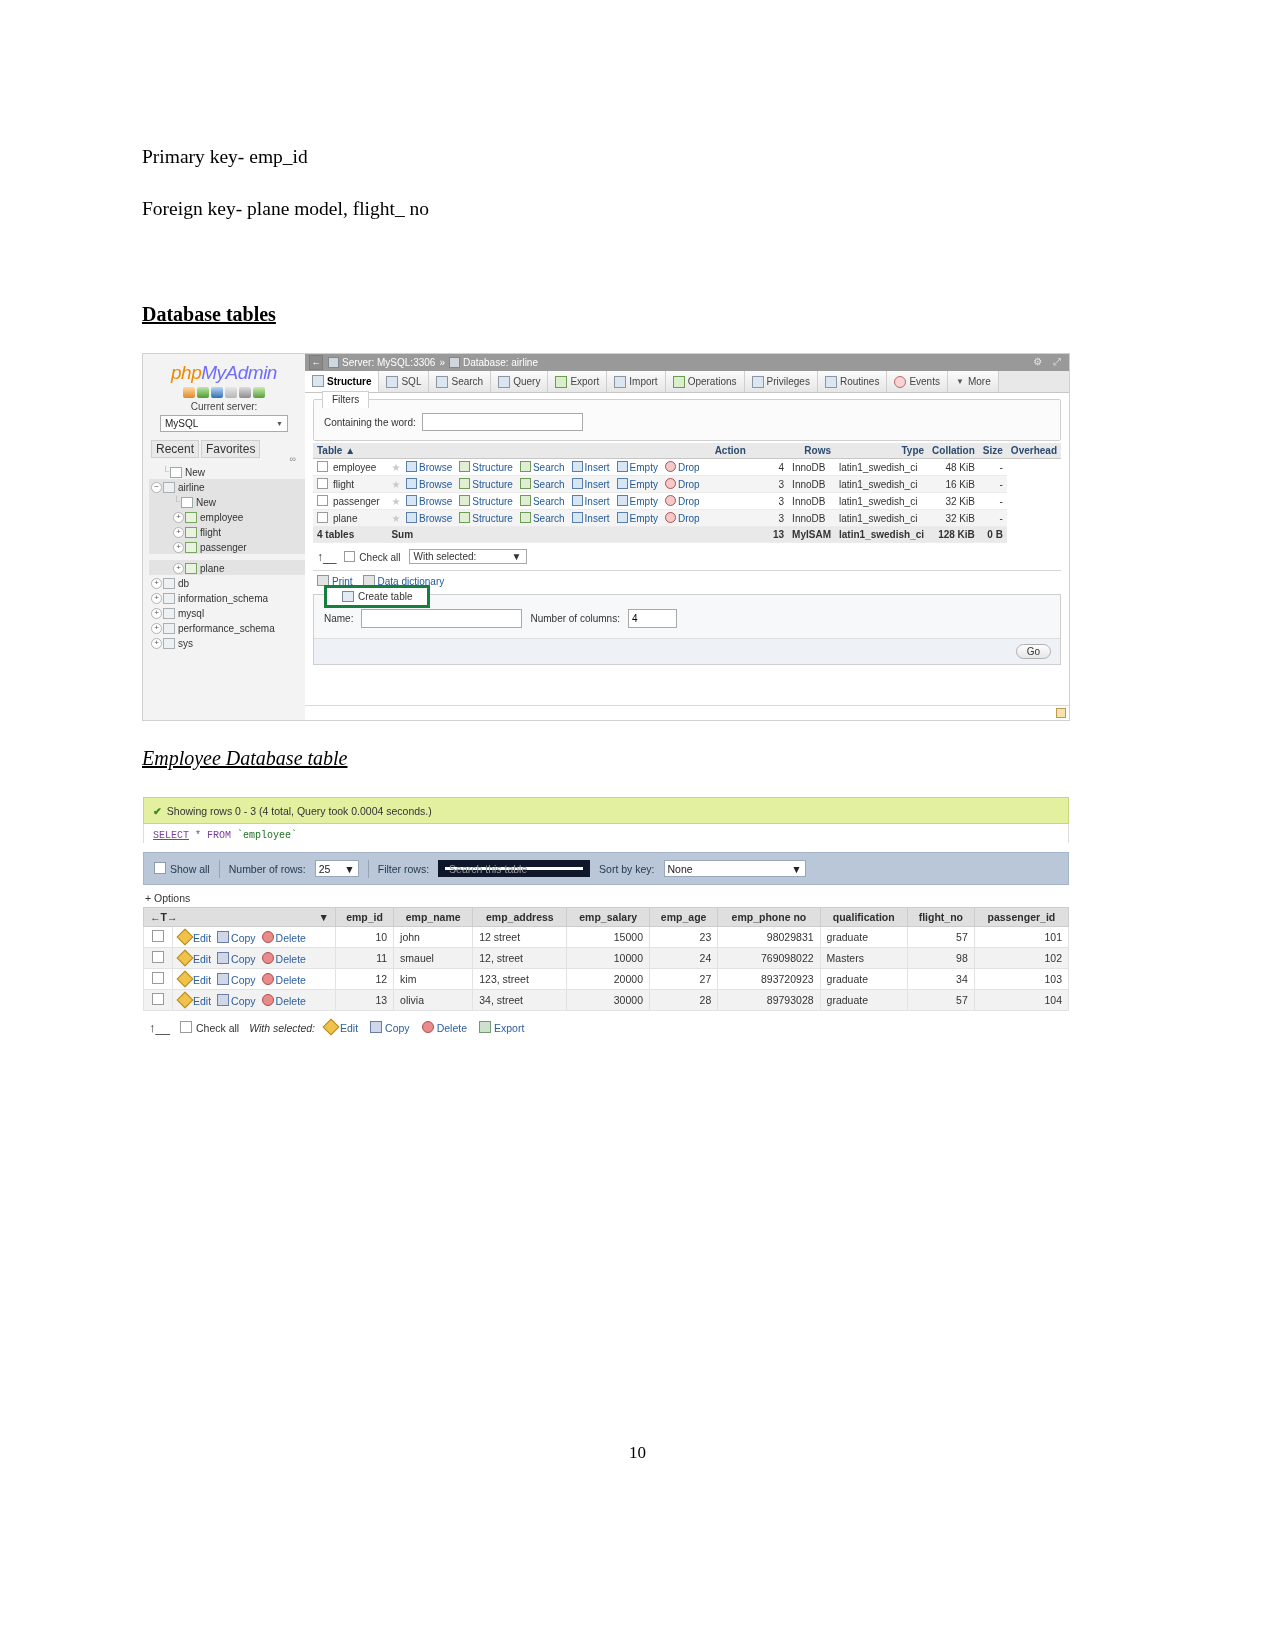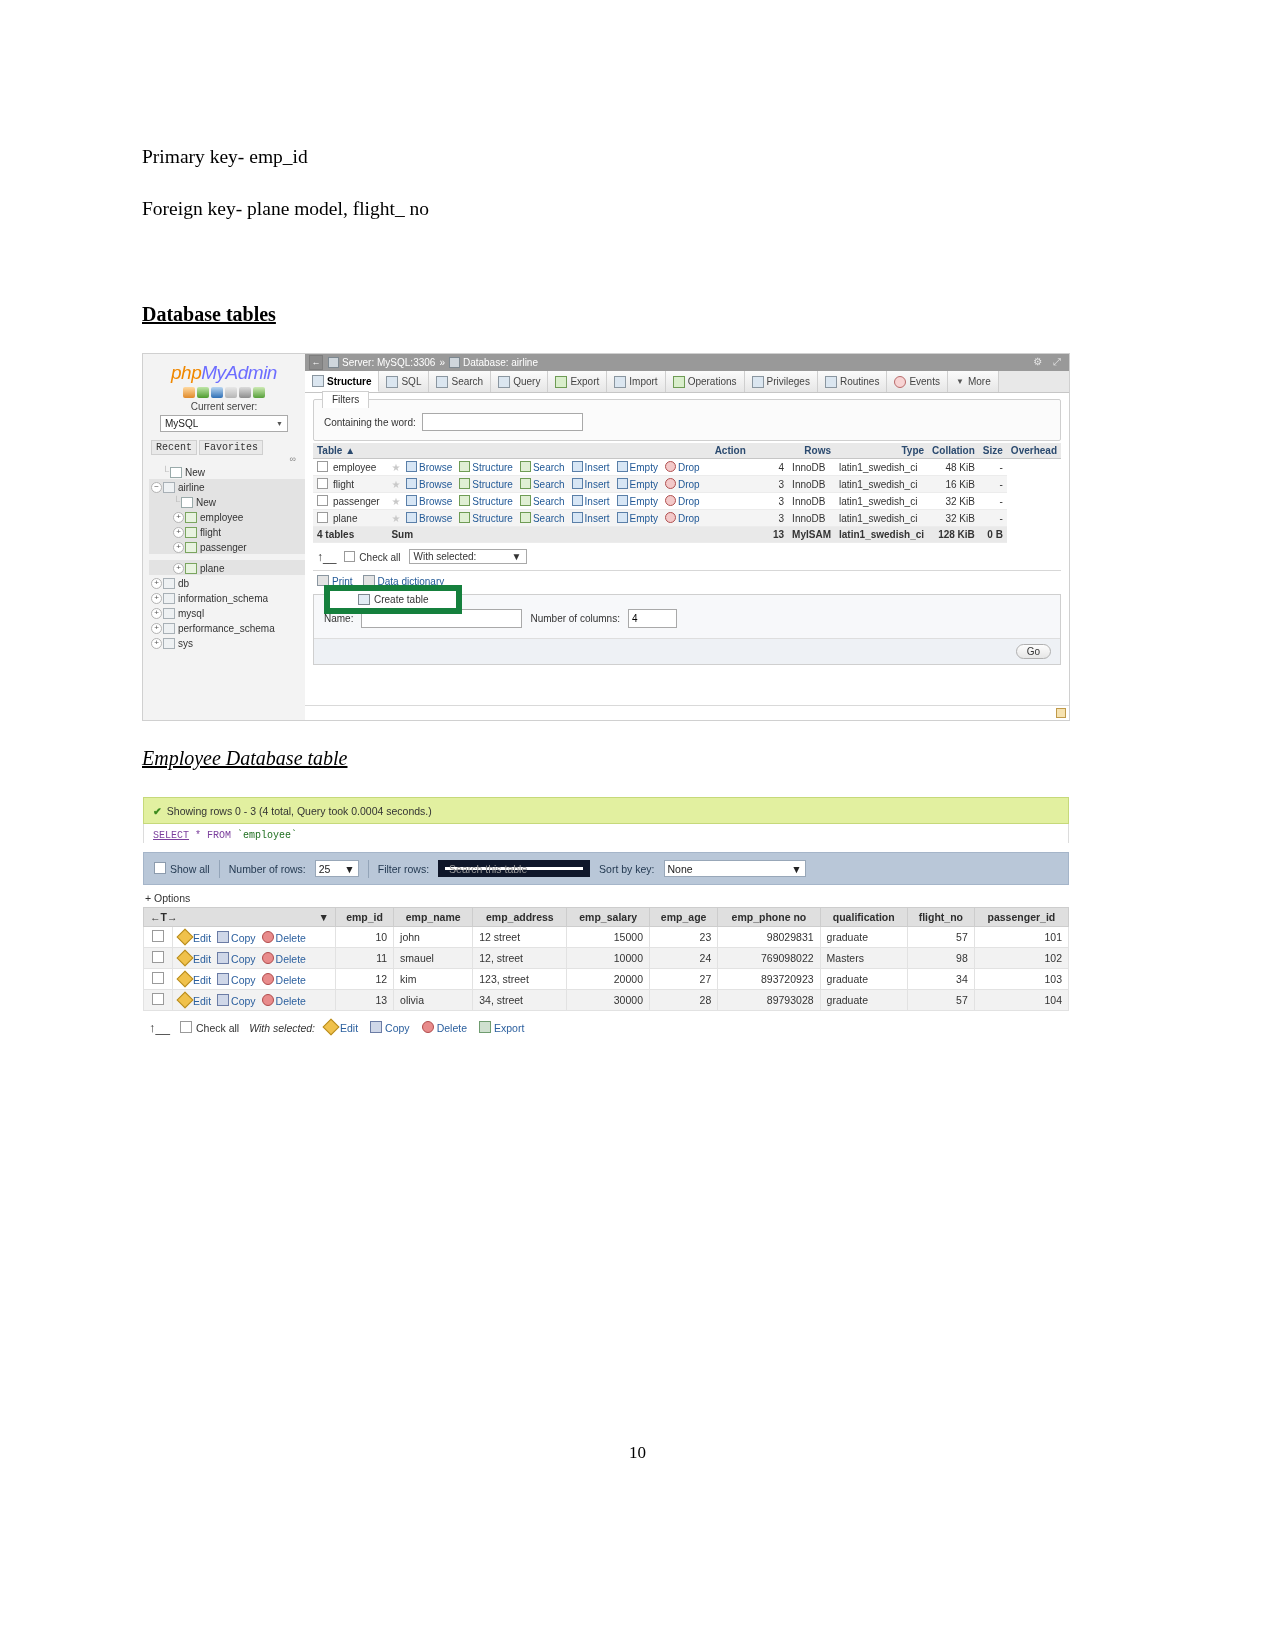--- a/index.html
+++ b/index.html
@@ -34,21 +34,21 @@
   .ic-home{background:linear-gradient(#ffd9a0,#e08a2a);}
   .ic-exit{background:linear-gradient(#bfe6a8,#4d9c2e);}
   .ic-doc{background:linear-gradient(#b9d7f2,#2f6fb5);border-radius:50%;}
   .ic-info{background:linear-gradient(#e8e8e8,#b5b5b5);}
   .ic-cog{background:linear-gradient(#dcdcdc,#8d8d8d);border-radius:50%;}
   .ic-refresh{background:linear-gradient(#cdeab4,#57a03a);border-radius:50%;}
   .pma-curserver{text-align:center;font-size:10px;color:#444;margin-top:3px;}
   .pma-select{margin:3px auto 0;width:128px;height:17px;border:1px solid #aaa;background:#fff;
       font-size:10px;color:#222;display:flex;align-items:center;padding:0 4px;box-sizing:border-box;justify-content:space-between;}
   .pma-select .caret{font-size:7px;color:#555;}
-  .pma-recentfav{margin:8px 0 12px 8px;font-size:10px;font-family:Liberation Mono, monospace;}
+  .pma-recentfav{margin:8px 0 12px 8px;font-size:12px;}
   .pma-recentfav span{display:inline-block;padding:1px 4px;border:1px solid #cfcfcf;background:#e9e9e9;color:#333;margin-right:2px;}
   .pma-linkicon{position:absolute;right:9px;top:100px;font-size:9px;color:#888;}
   .pma-tree{position:absolute;left:6px;top:110px;width:156px;font-size:10px;color:#333;}
   .tnode{height:15px;line-height:15px;white-space:nowrap;padding-left:2px;}
   .tnode .pm{display:inline-block;width:9px;height:9px;line-height:8px;text-align:center;border:1px solid #b3b3b3;
      background:#fff;color:#555;font-size:8px;border-radius:50%;margin-right:1px;vertical-align:middle;}
   .tnode .bar{display:inline-block;width:8px;color:#bbb;}
   .tnode .tico{display:inline-block;width:10px;height:9px;margin-right:3px;vertical-align:middle;border:1px solid #9aa;background:#e6ecf2;}
   .tnode .tico.db{background:#eef1f3;border-color:#a8b0b6;}
   .tnode .tico.tbl{background:#e8f3e0;border-color:#7aa55f;}
@@ -91,21 +91,21 @@
   .act a{color:#235a97;text-decoration:none;margin-right:7px;}
   .star{color:#c9c9c9;}
   .sumrow td{font-weight:bold;color:#222;background:#e9e9e9;border-top:1px solid #c6c6c6;}
   .withsel{display:flex;align-items:center;gap:8px;font-size:10px;color:#333;margin-top:6px;padding-left:4px;}
   .withsel .arrow{font-size:12px;color:#333;}
   .ws-select{width:118px;height:15px;border:1px solid #a9a9a9;background:#fff;display:flex;align-items:center;justify-content:space-between;padding:0 4px;box-sizing:border-box;font-size:10px;}
   .hr-line{border-top:1px solid #d7d7d7;margin:6px 0 4px;}
   .printrow{display:flex;gap:10px;font-size:10px;color:#235a97;padding-left:4px;}
   .printrow .mi{display:inline-block;width:10px;height:9px;margin-right:3px;vertical-align:-1px;border:1px solid #8a96a0;background:#e3e3e3;}
   .create-box{margin-top:7px;border:1px solid #cfcfcf;background:#f7f8fa;position:relative;padding:14px 10px 12px;}
-  .create-box .legend{position:absolute;left:10px;top:-10px;background:#fff;border:6px solid #15803d;padding:3px 28px;font-size:10px;color:#333;display:flex;align-items:center;gap:4px;}
+  .create-box .legend{position:absolute;left:10px;top:-10px;background:#fff;border:3px solid #15803d;padding:3px 15px;font-size:10px;color:#333;display:flex;align-items:center;gap:4px;}
   .create-fields{display:flex;align-items:center;gap:8px;font-size:10px;color:#333;}
   .create-fields input.nm{width:155px;height:15px;border:1px solid #a9a9a9;background:#fff;}
   .create-fields input.nc{width:42px;height:15px;border:1px solid #a9a9a9;background:#fff;font-size:10px;padding-left:3px;}
   .go-row{border-top:1px solid #dedede;background:#eef1f5;margin:10px -10px -12px;padding:5px 9px;text-align:right;}
   .go-btn{display:inline-block;border:1px solid #b0b0b0;border-radius:9px;background:linear-gradient(#fdfdfd,#e6e6e6);
      padding:1px 10px;font-size:10px;color:#333;}
   .shot-bottom{position:absolute;left:162px;right:0;bottom:0;height:14px;border-top:1px solid #d9d9d9;background:#fff;}
   .shot-bottom .res{position:absolute;right:3px;top:2px;width:8px;height:8px;border:1px solid #c09a4a;background:#f6e2b0;}
 
   

